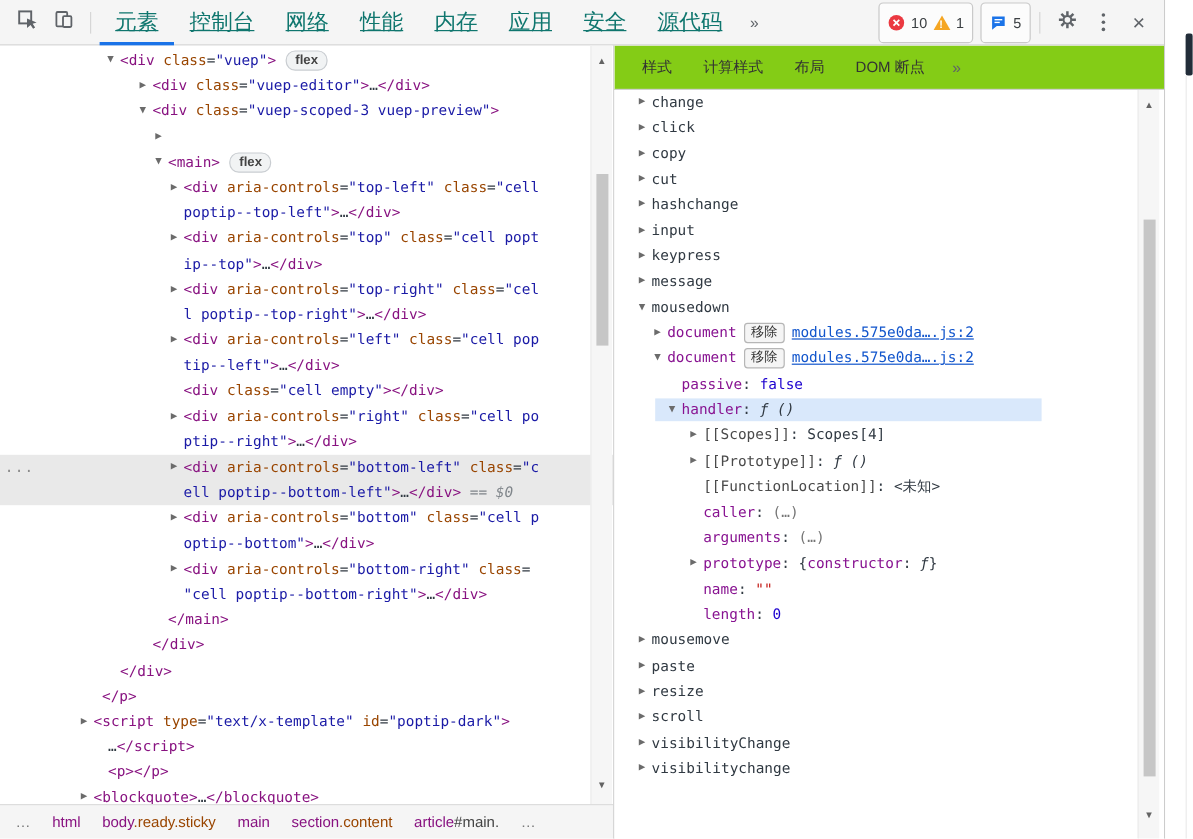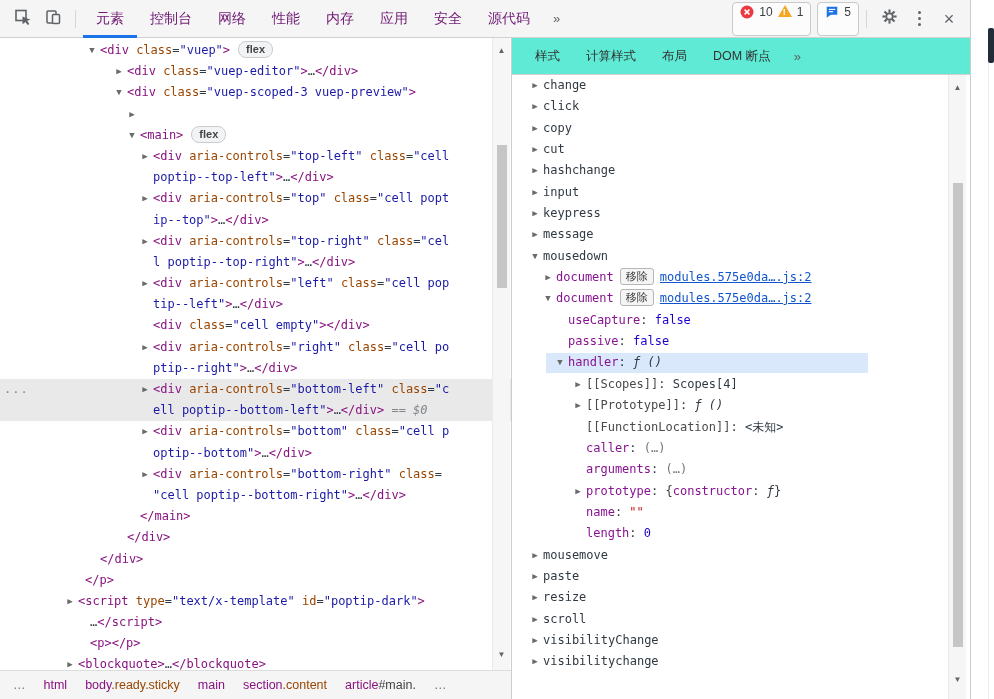--- a/index.html
+++ b/index.html
@@ -7,24 +7,24 @@
     font-family:"Liberation Sans","DejaVu Sans",sans-serif; }
   #stage { position:relative; width:994px; height:699px; background:#fff; }
 
   
   #toolbar { position:absolute; left:0; top:0; width:970px; height:38px;
     background:#f5f5f5; border-bottom:1px solid #d0d0d0;
     display:flex; align-items:center; padding:0 6px 0 8px; }
   .icon-btn { width:30px; height:28px; display:flex; align-items:center; justify-content:center; cursor:pointer; }
   .vsep { width:1px; height:18px; background:#d6d6d6; margin:0 7px; }
   .ttab { position:relative; height:38px; line-height:37px; padding:0 13px;
-    font-size:14px; color:#701a75; cursor:pointer; white-space:nowrap; }
+    font-size:18px; color:#0f766e; cursor:pointer; white-space:nowrap;text-decoration:underline; }
   .ttab.sel::after { content:""; position:absolute; left:0; right:0; bottom:0; height:3px; background:#1a73e8; }
   .more { padding:0 10px; color:#5f6368; font-size:13px; }
-  .pill { display:flex; align-items:flex-start; gap:5px; border:1px solid #c9c9c9;
+  .pill { display:flex; align-items:center; gap:5px; border:1px solid #c9c9c9;
     border-radius:4px; background:#fcfcfc; padding:2px 7px; height:34px; font-size:12px; color:#3c4043; }
   .pill + .pill { margin-left:6px; }
   #badge-group { margin-left:auto; display:flex; align-items:center; }
   .warn-tri { position:relative; width:0; height:0; border-left:7px solid transparent;
     border-right:7px solid transparent; border-bottom:12px solid #f5a623; }
   .warn-tri::after { content:"!"; position:absolute; left:-2px; top:2px; font-size:9px;
     font-weight:bold; color:#fff; }
   .vdots { display:flex; flex-direction:column; align-items:center; }
   .vdots i { width:3px; height:3px; background:#5f6368; border-radius:50%; margin:1.5px 0; }
   .close-x { font-size:18px; color:#5f6368; line-height:1; }
@@ -65,21 +65,21 @@
   .c-cls { color:#994500; }
   .c-id  { color:#444; }
   .c-dim { color:#777; }
 
   
   #divider { position:absolute; left:511px; top:38px; width:1px; height:661px; background:#ccc; }
   #divider2 { position:absolute; left:970px; top:0; width:1px; height:699px; background:#ccc; }
 
   
   #right-panel { position:absolute; left:512px; top:38px; width:458px; height:661px; background:#fff; overflow:hidden; }
-  #right-tabs { position:absolute; left:0; top:0; width:458px; height:37px; background:#5eead4;
+  #right-tabs { position:absolute; left:0; top:0; width:458px; height:37px; background:#84cc16;
     border-bottom:1px solid #d0d0d0; display:flex; align-items:center; padding-left:10px; }
   .rtab { position:relative; height:37px; line-height:36px; padding:0 13px; font-size:12.5px; color:#333; cursor:pointer; white-space:nowrap; }
   .rtab.sel::after { content:""; position:absolute; left:0; right:0; bottom:0; height:3px; background:#1a73e8; }
   #levents { position:absolute; left:0; top:37px; right:0; bottom:0; overflow:hidden; }
   #levents .row { height:21.35px; line-height:21.35px; }
   .hlrow::before { content:""; position:absolute; left:calc(var(--i)*1px - 22px); width:322px;
     top:1px; bottom:1px; background:#d9e8fb; z-index:0; }
   .s-obj { color:#881391; }
   .s-prop { color:#881391; }
   .s-kw { color:#1c00cf; }
@@ -252,21 +252,20 @@
         <div class="row" style="--i: 31;"><span class="tw">▶</span><span class="segs"><span class="s-pln">click</span></span></div>
         <div class="row" style="--i: 31;"><span class="tw">▶</span><span class="segs"><span class="s-pln">copy</span></span></div>
         <div class="row" style="--i: 31;"><span class="tw">▶</span><span class="segs"><span class="s-pln">cut</span></span></div>
         <div class="row" style="--i: 31;"><span class="tw">▶</span><span class="segs"><span class="s-pln">hashchange</span></span></div>
         <div class="row" style="--i: 31;"><span class="tw">▶</span><span class="segs"><span class="s-pln">input</span></span></div>
         <div class="row" style="--i: 31;"><span class="tw">▶</span><span class="segs"><span class="s-pln">keypress</span></span></div>
         <div class="row" style="--i: 31;"><span class="tw">▶</span><span class="segs"><span class="s-pln">message</span></span></div>
         <div class="row" style="--i: 31;"><span class="tw">▼</span><span class="segs"><span class="s-pln">mousedown</span></span></div>
         <div class="row" style="--i: 44;"><span class="tw">▶</span><span class="segs"><span class="s-obj">document</span><span class="rm-btn">移除</span><span class="s-link">modules.575e0da….js:2</span></span></div>
         <div class="row" style="--i: 44;"><span class="tw">▼</span><span class="segs"><span class="s-obj">document</span><span class="rm-btn">移除</span><span class="s-link">modules.575e0da….js:2</span></span></div>
-        <div class="row" style="--i: 56;"><span class="segs"><span class="s-prop">useCapture</span><span class="s-pln">: </span><span class="s-kw">false</span></span></div>
         <div class="row" style="--i: 56;"><span class="segs"><span class="s-prop">passive</span><span class="s-pln">: </span><span class="s-kw">false</span></span></div>
         <div class="row hlrow" style="--i: 56;"><span class="tw">▼</span><span class="segs"><span class="s-prop">handler</span><span class="s-pln">: </span><span class="s-fn">ƒ ()</span></span></div>
         <div class="row" style="--i: 74;"><span class="tw">▶</span><span class="segs"><span class="s-int">[[Scopes]]</span><span class="s-pln">: </span><span class="s-pln">Scopes[4]</span></span></div>
         <div class="row" style="--i: 74;"><span class="tw">▶</span><span class="segs"><span class="s-int">[[Prototype]]</span><span class="s-pln">: </span><span class="s-fn">ƒ ()</span></span></div>
         <div class="row" style="--i: 74;"><span class="segs"><span class="s-int">[[FunctionLocation]]</span><span class="s-pln">: </span><span class="s-pln">&lt;未知&gt;</span></span></div>
         <div class="row" style="--i: 74;"><span class="segs"><span class="s-prop">caller</span><span class="s-pln">: </span><span class="s-dim">(…)</span></span></div>
         <div class="row" style="--i: 74;"><span class="segs"><span class="s-prop">arguments</span><span class="s-pln">: </span><span class="s-dim">(…)</span></span></div>
         <div class="row" style="--i: 74;"><span class="tw">▶</span><span class="segs"><span class="s-prop">prototype</span><span class="s-pln">: </span><span class="s-pln">{</span><span class="s-prop">constructor</span><span class="s-pln">: </span><span class="s-fn">ƒ</span><span class="s-pln">}</span></span></div>
         <div class="row" style="--i: 74;"><span class="segs"><span class="s-prop">name</span><span class="s-pln">: </span><span class="s-str">""</span></span></div>
         <div class="row" style="--i: 74;"><span class="segs"><span class="s-prop">length</span><span class="s-pln">: </span><span class="s-kw">0</span></span></div>

